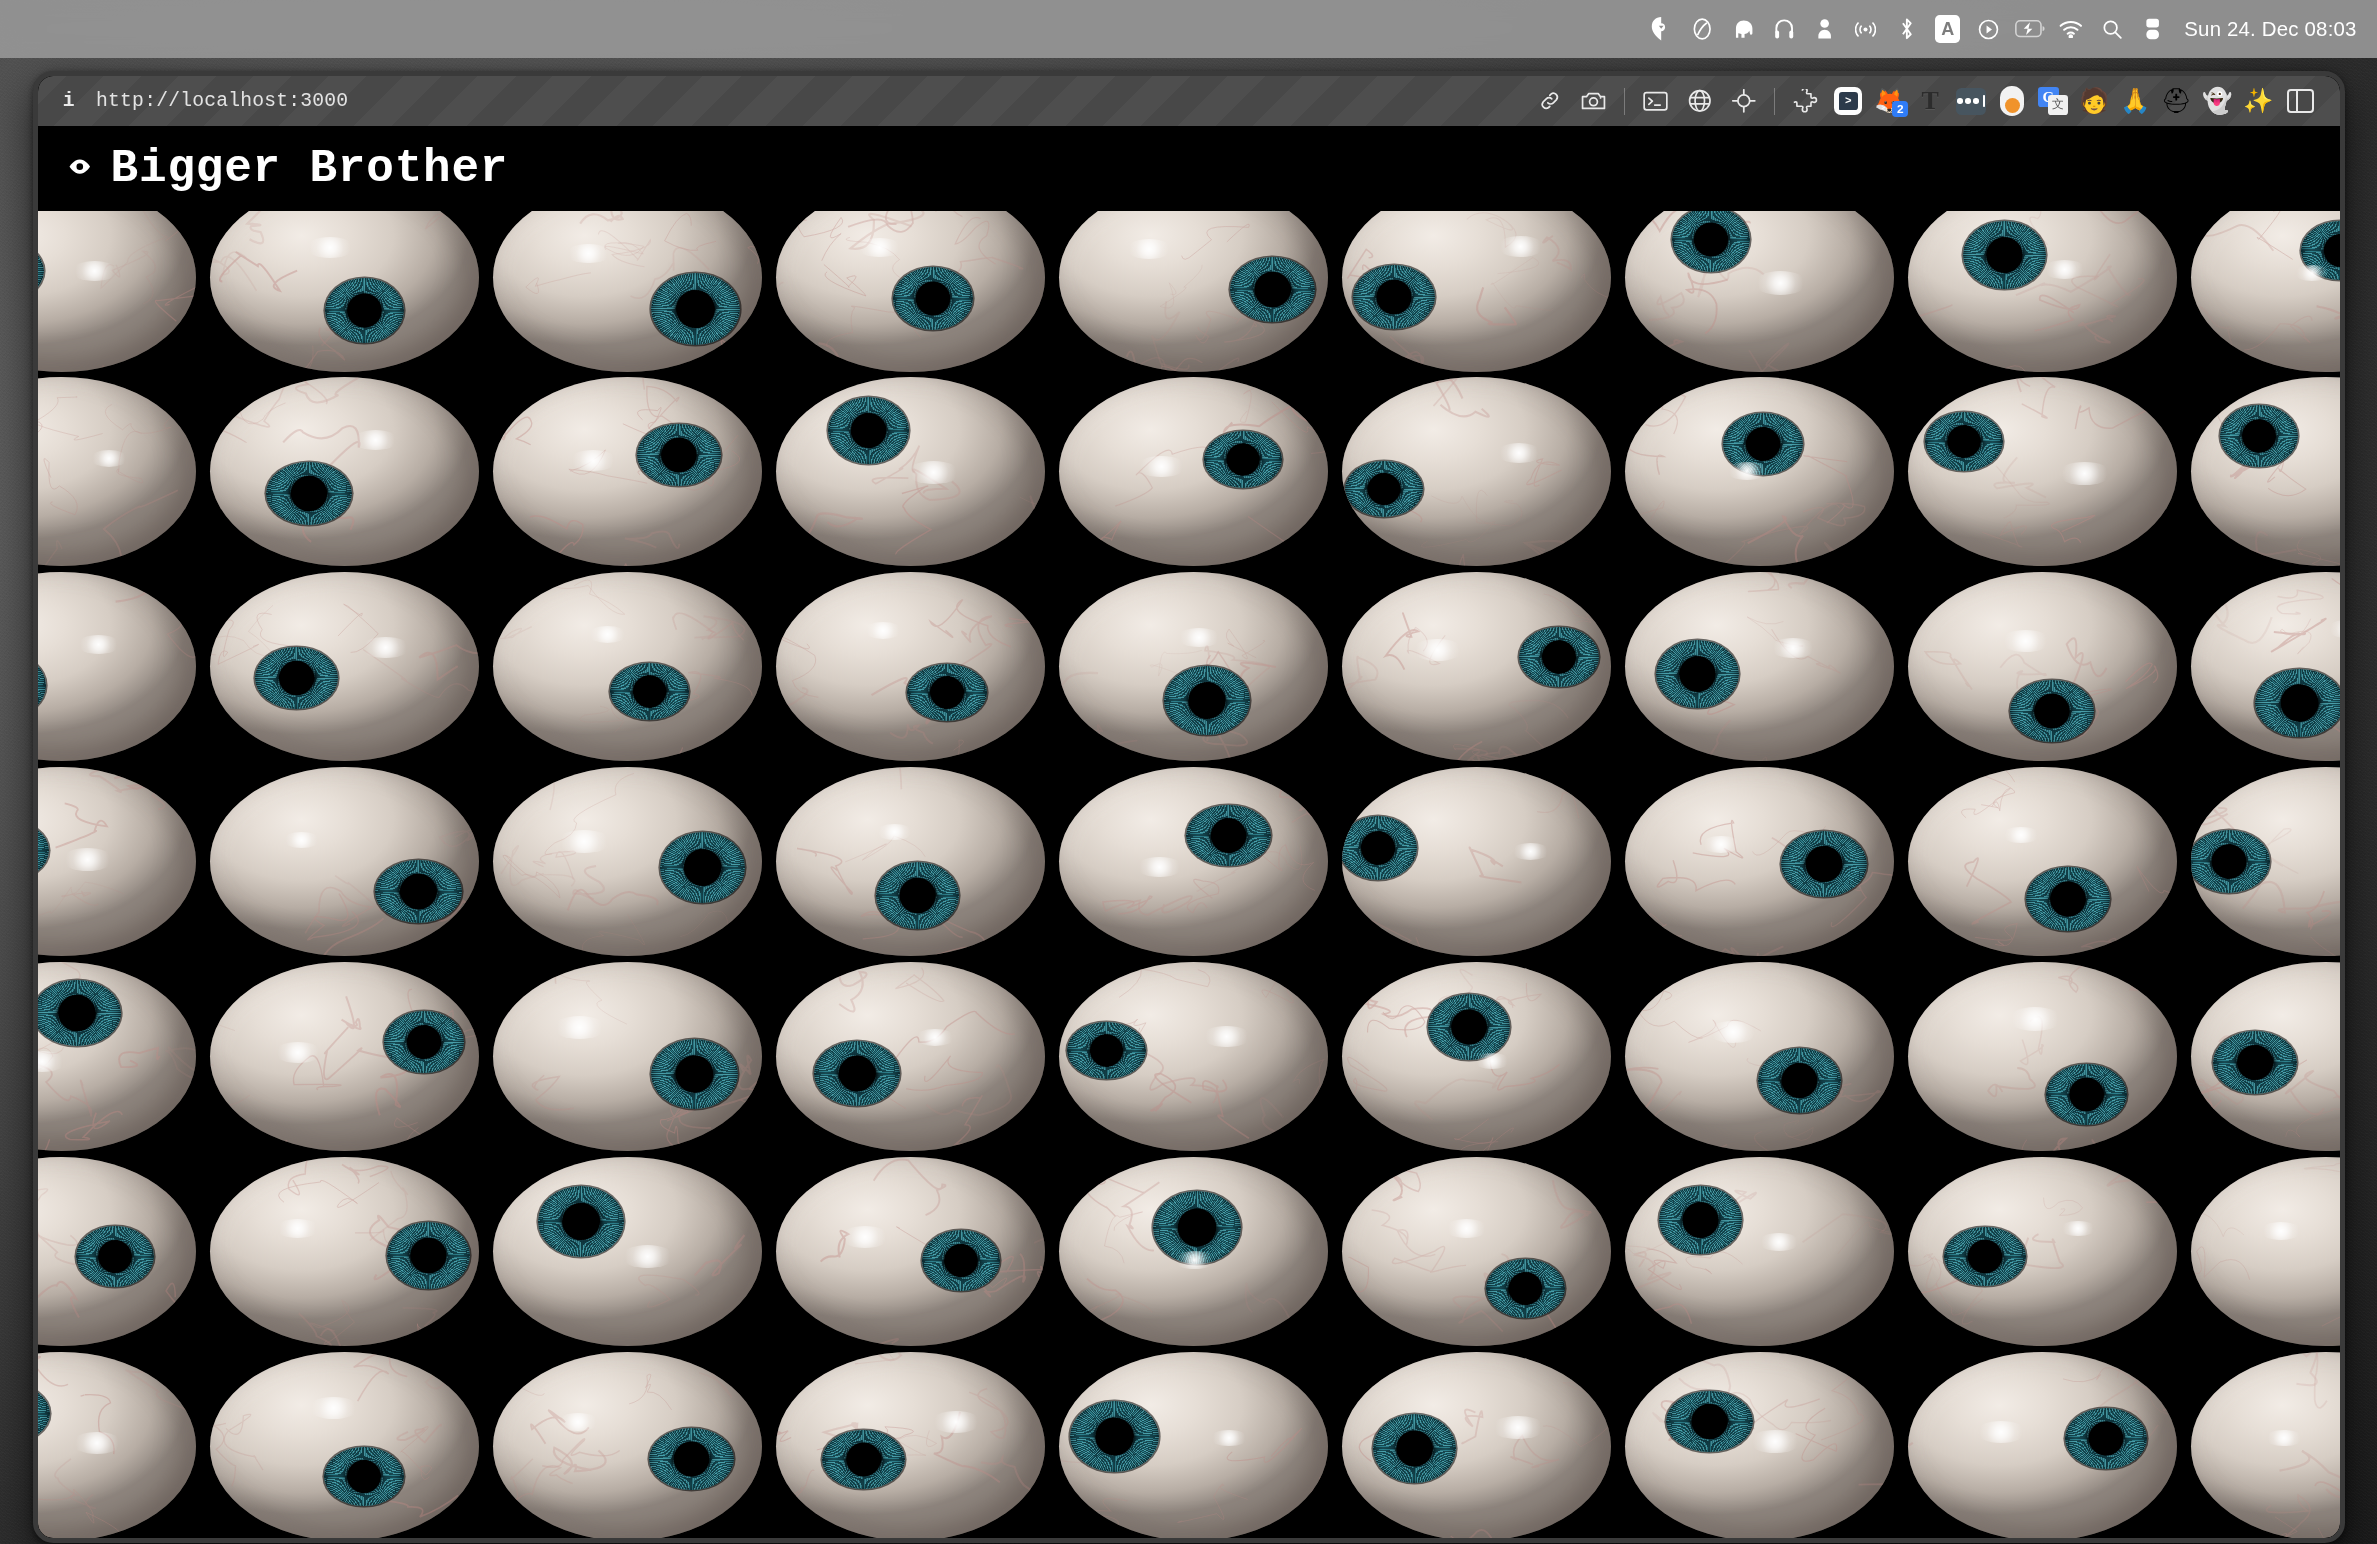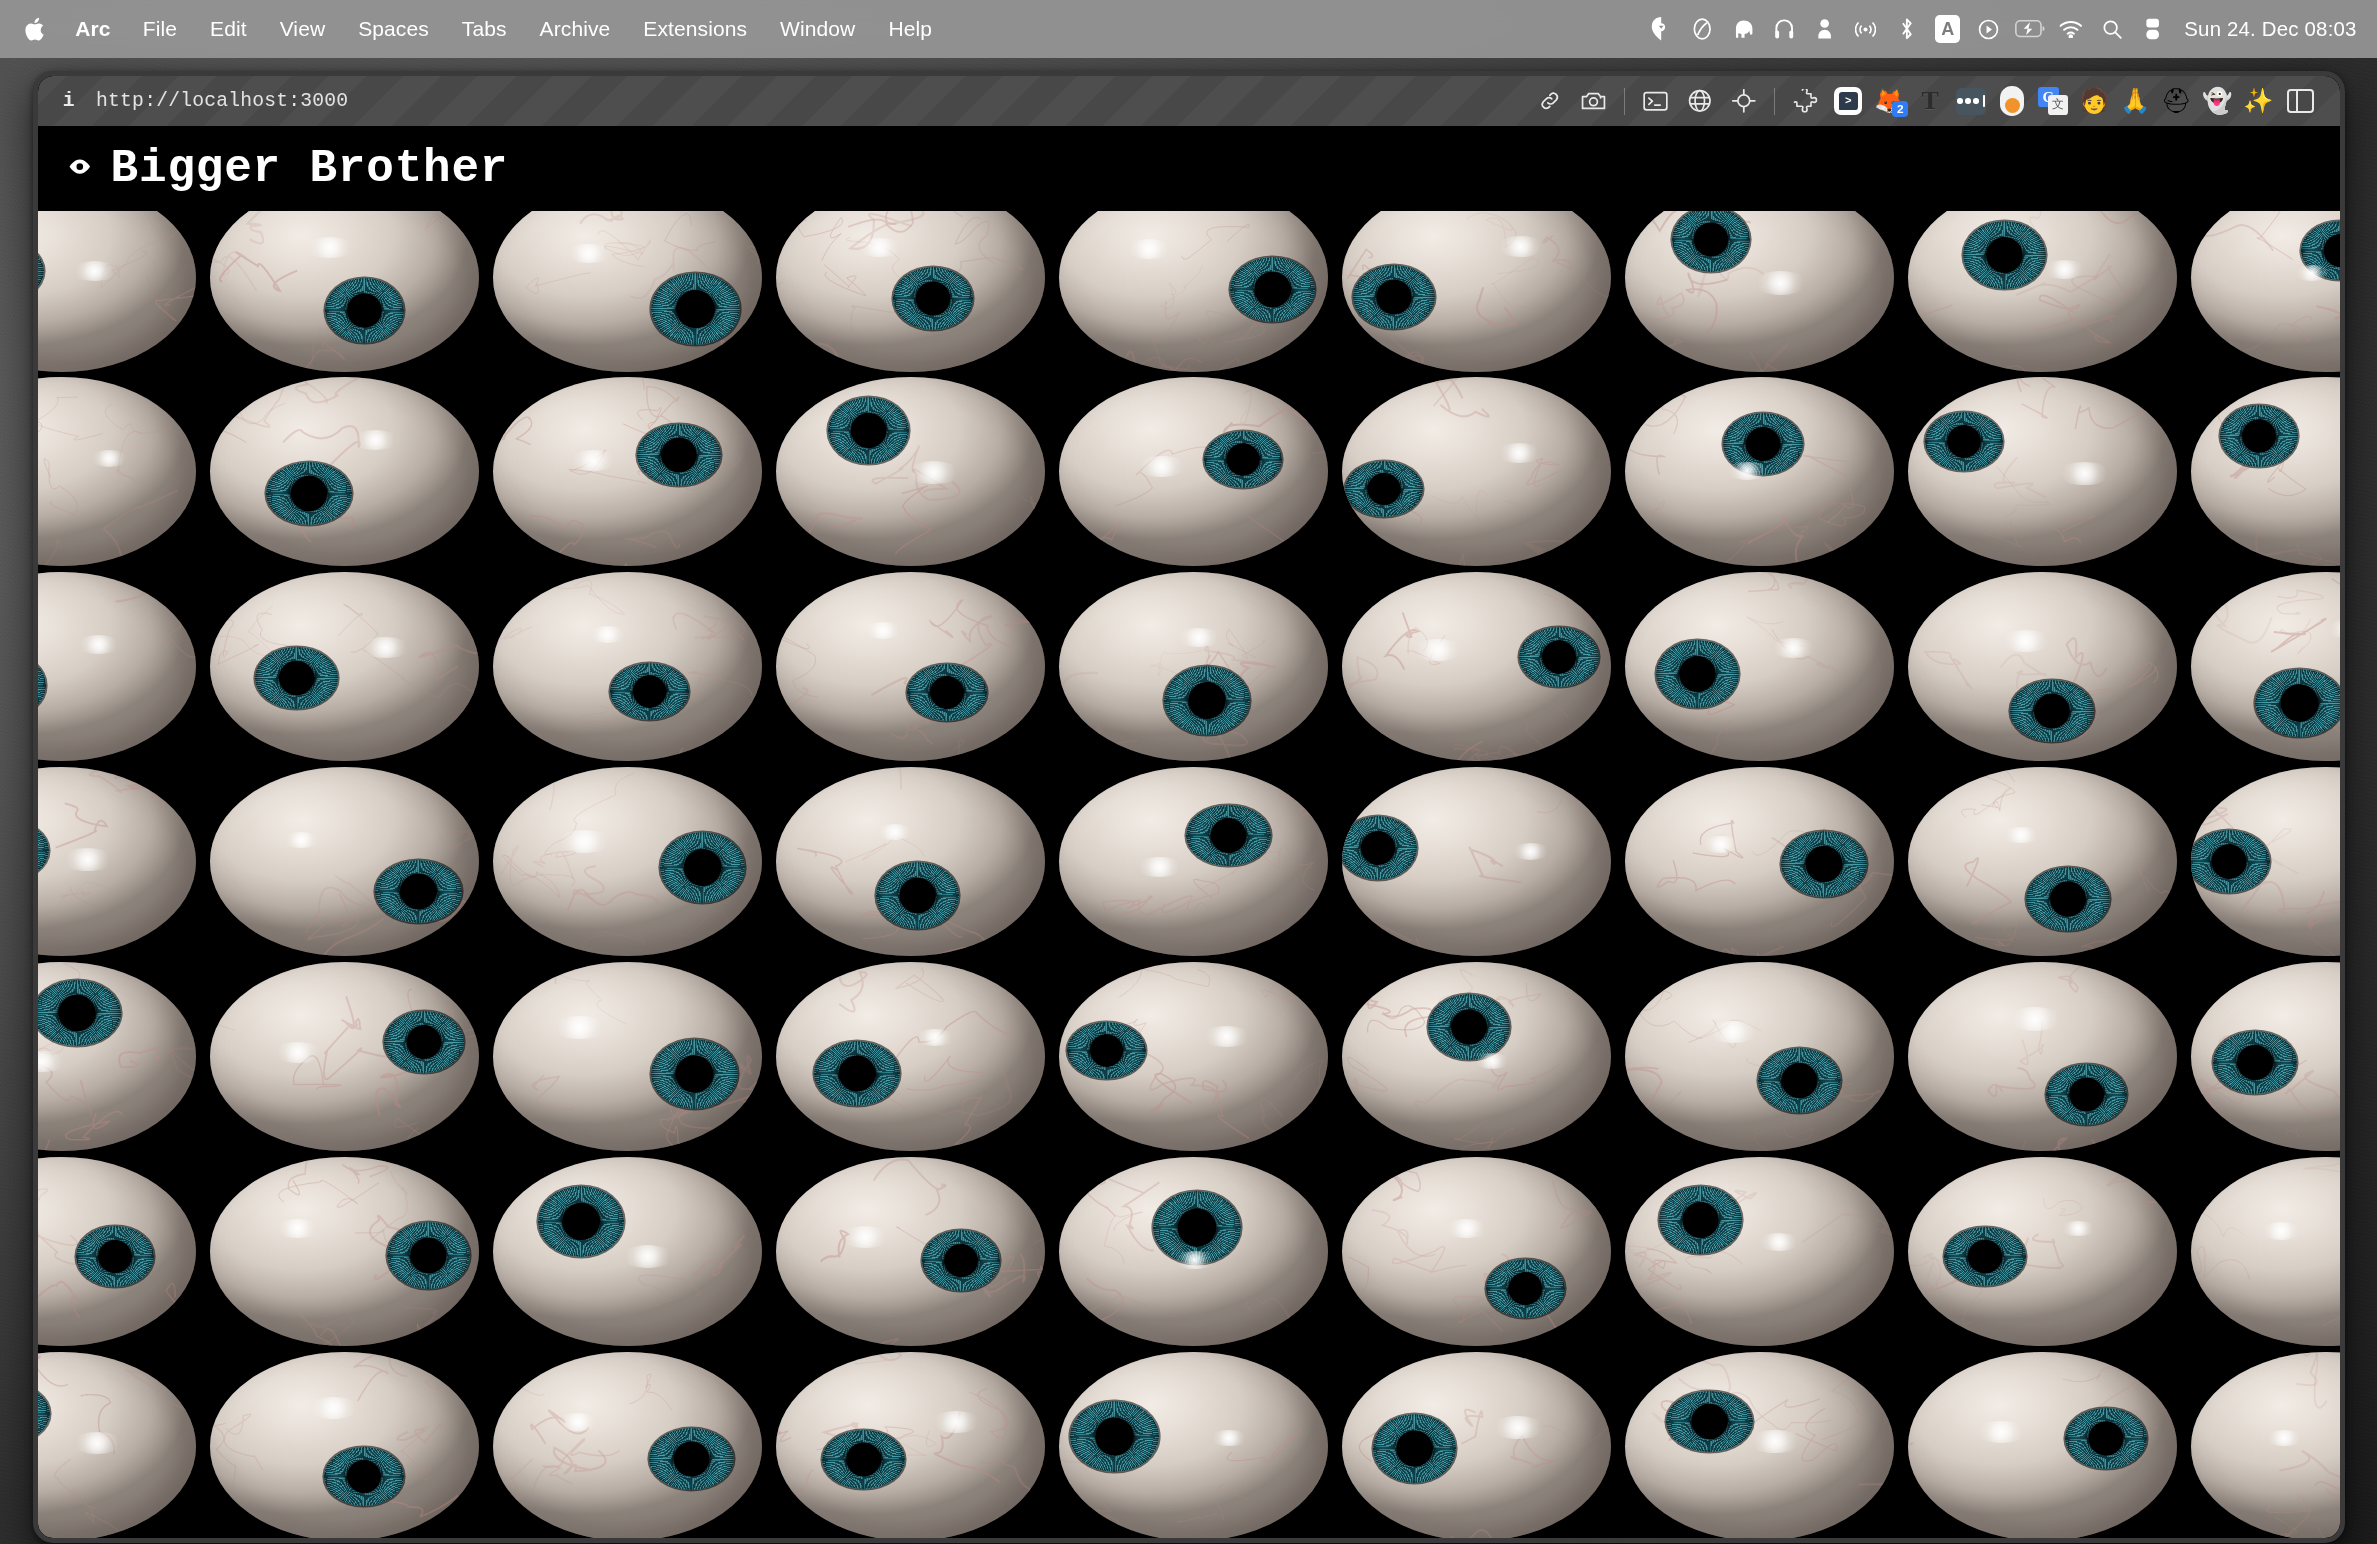--- a/index.html
+++ b/index.html
@@ -272,38 +272,20 @@
   }
 </style>
 </head>
 <body>
 
 <div id="desktop">
   <div id="desktop-noise"></div>
 </div>
 
 <div id="menubar">
-  <div class="mb-left">
-    <div id="apple-logo">
-      <svg width="20.4" height="24.4" viewBox="0 0 26 31" fill="#ffffff">
-        <path d="M21.3 16.4c0-3.6 2.9-5.3 3.1-5.4-1.7-2.5-4.3-2.8-5.2-2.9-2.2-.2-4.3 1.3-5.5 1.3-1.1 0-2.9-1.3-4.8-1.2-2.4 0-4.7 1.4-5.9 3.6-2.5 4.4-.6 10.9 1.8 14.5 1.2 1.7 2.6 3.7 4.5 3.6 1.8-.1 2.5-1.2 4.7-1.2s2.8 1.2 4.7 1.1c1.9 0 3.2-1.8 4.4-3.5 1.4-2 2-3.9 2-4-.1 0-3.8-1.5-3.8-5.9z"></path>
-        <path d="M17.8 5.6C18.8 4.4 19.5 2.7 19.3 1c-1.5.1-3.3 1-4.3 2.2-.9 1.1-1.8 2.8-1.6 4.4 1.7.1 3.4-.8 4.4-2z"></path>
-      </svg>
-    </div>
-    <div class="mb-item bold">Arc</div>
-    <div class="mb-item">File</div>
-    <div class="mb-item">Edit</div>
-    <div class="mb-item">View</div>
-    <div class="mb-item">Spaces</div>
-    <div class="mb-item">Tabs</div>
-    <div class="mb-item">Archive</div>
-    <div class="mb-item">Extensions</div>
-    <div class="mb-item">Window</div>
-    <div class="mb-item">Help</div>
-  </div>
 
   <div class="mb-spacer"></div>
 
   <div class="mb-right">
     <div class="mb-icon">
       <svg width="20.4" height="23.6" viewBox="0 0 26 30" fill="#fff">
         <path d="M13 0C6 0 1 5 1 12c0 6 4 12 12 18 0-6 0-12 0-12 3 0 5-2 5-5s-2-5-5-5z"></path>
         <path d="M10 11h6l-3 4z" fill="#8d8d8d"></path>
       </svg>
     </div>

